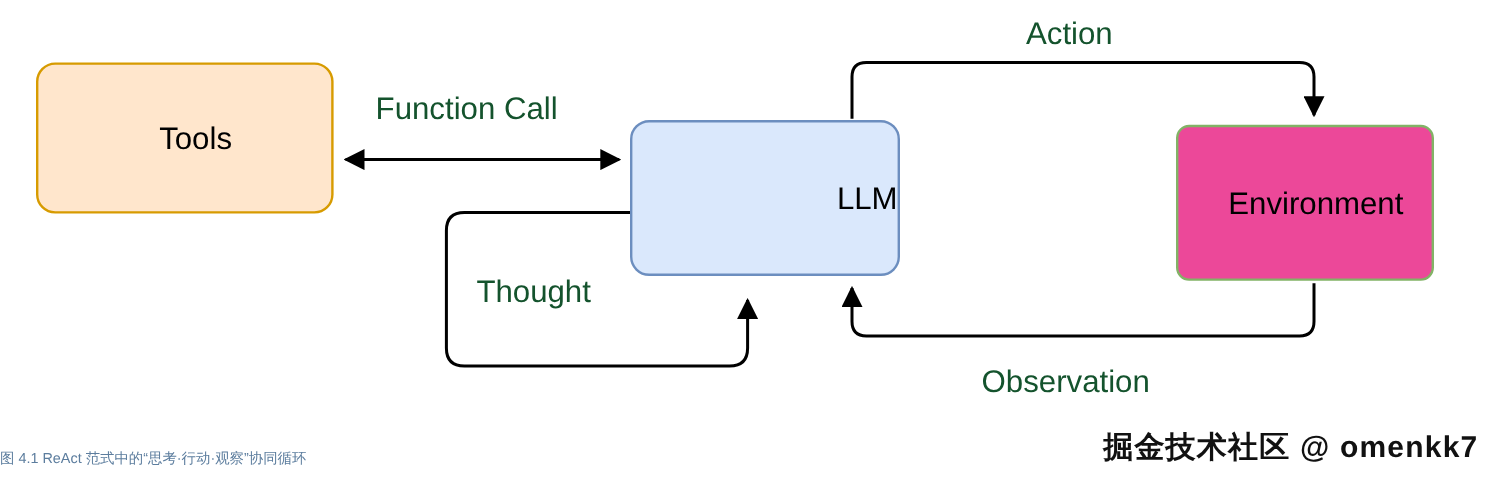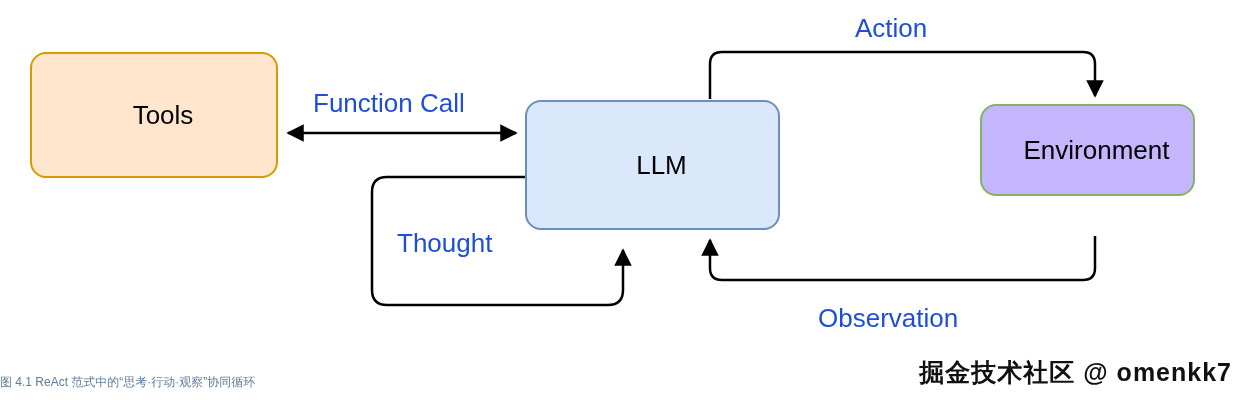--- a/index.html
+++ b/index.html
@@ -30,34 +30,34 @@
     font-size: 26px;
     color: #000;
     box-sizing: border-box;
     padding-left: 18px;
   }
   .node-tools {
     left: 30px; top: 52px; width: 248px; height: 126px;
     background: #FFE6CC; border-color: #D79B00;
   }
   .node-llm {
-    left: 525px; top: 100px; width: 255px; height: 130px;
-    background: #DAE8FC; border-color: #6C8EBF;
+    left: 525px; top: 100px; width: 225px; height: 130px;
+    background: #DAE8FC; border-color: #6C8EBF; justify-content: flex-end;
   }
   .node-env {
-    left: 980px; top: 104px; width: 215px; height: 92px;
-    background: #c4b5fd; border-color: #82B366;
+    left: 980px; top: 104px; width: 215px; height: 130px;
+    background: #ec4899; border-color: #82B366; border-radius: 11px;
   }
   .edge-label {
     position: absolute;
     font-size: 26px;
-    color: #1d4ed8;
+    color: #14532d;
     white-space: nowrap;
   }
-  .lbl-function-call { left: 313px; top: 88px; }
+  .lbl-function-call { left: 313px; top: 75px; }
   .lbl-action       { left: 855px; top: 13px; }
   .lbl-thought      { left: 397px; top: 228px; text-align: right; }
   .lbl-observation  { left: 818px; top: 303px; }
   .caption {
     position: absolute;
     left: 0; right: 0;
     top: 374px;
     text-align: left;
     font-size: 12px;
     color: #5c7d9e;

